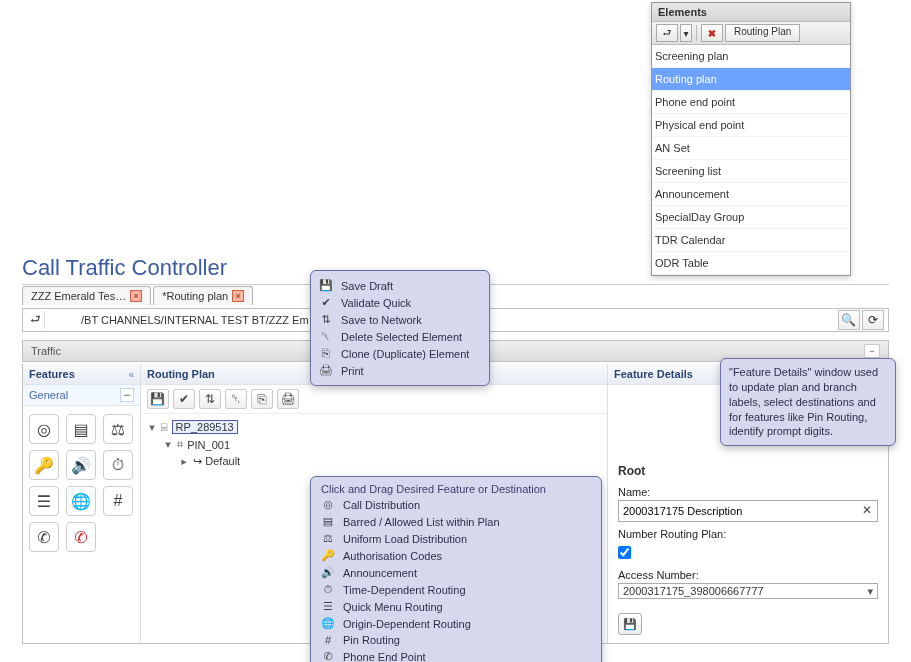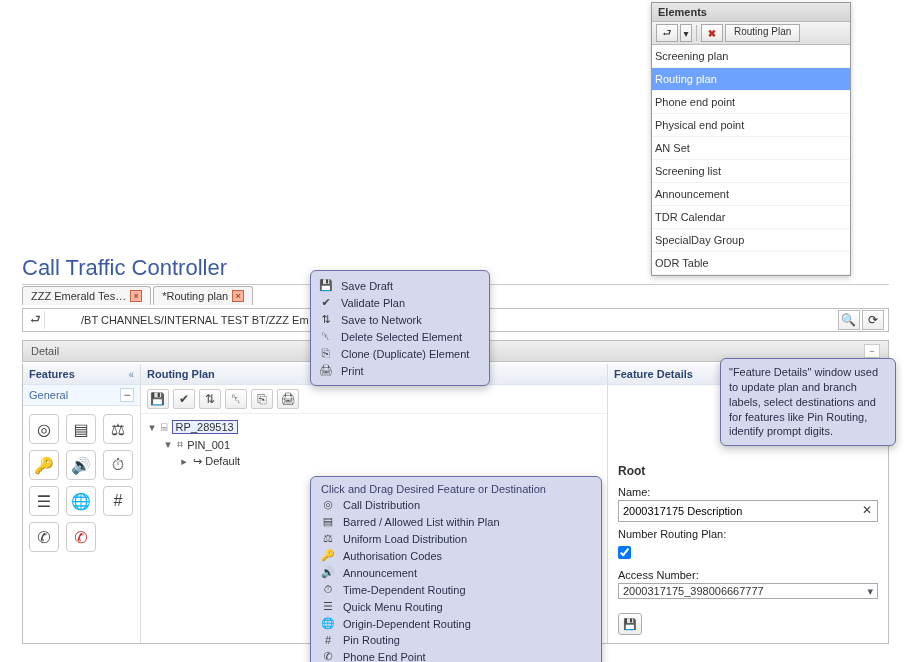--- a/index.html
+++ b/index.html
@@ -94,22 +94,22 @@
     <div class="label-btn">Routing Plan</div>
   </div>
   <div class="elements-list" id="elements-list">
       <div class="el-item">Screening plan</div>
       <div class="el-item selected">Routing plan</div>
       <div class="el-item">Phone end point</div>
       <div class="el-item">Physical end point</div>
       <div class="el-item">AN Set</div>
       <div class="el-item">Screening list</div>
       <div class="el-item">Announcement</div>
+      <div class="el-item">SpecialDay Group</div>
       <div class="el-item">TDR Calendar</div>
-      <div class="el-item">SpecialDay Group</div>
       <div class="el-item">ODR Table</div>
     </div>
 </div>
 
 <div class="app-title">Call Traffic Controller</div>
 <div class="app-title-rule"></div>
 
 <div class="tab-strip">
   <div class="tab">
     <span>ZZZ Emerald Tes…</span>
@@ -124,21 +124,21 @@
 <div class="crumb-bar">
   <div class="crumb-icon">⮐</div>
   <div class="crumb-text">/BT CHANNELS/INTERNAL TEST BT/ZZZ Em</div>
   <div class="crumb-btns">
     <div class="ib">🔍</div>
     <div class="ib">⟳</div>
   </div>
 </div>
 
 <div class="detail-header">
-  <span>Detail</span>
+  <span>Traffic</span>
   <span class="collapse">−</span>
 </div>
 
 <div class="panels">
 
   <div class="features-col">
     <div class="col-header">
       <span>Features</span>
       <span class="chev">«</span>
     </div>
@@ -214,21 +214,21 @@
   </div>
 </div>
 
 <div class="popup toolbar-tips" id="popup-toolbar">
     <div class="row">
       <span class="ic">💾</span>
       <span>Save Draft</span>
     </div>
     <div class="row">
       <span class="ic">✔</span>
-      <span>Validate Plan</span>
+      <span>Validate Quick</span>
     </div>
     <div class="row">
       <span class="ic">⇅</span>
       <span>Save to Network</span>
     </div>
     <div class="row">
       <span class="ic">␡</span>
       <span>Delete Selected Element</span>
     </div>
     <div class="row">

